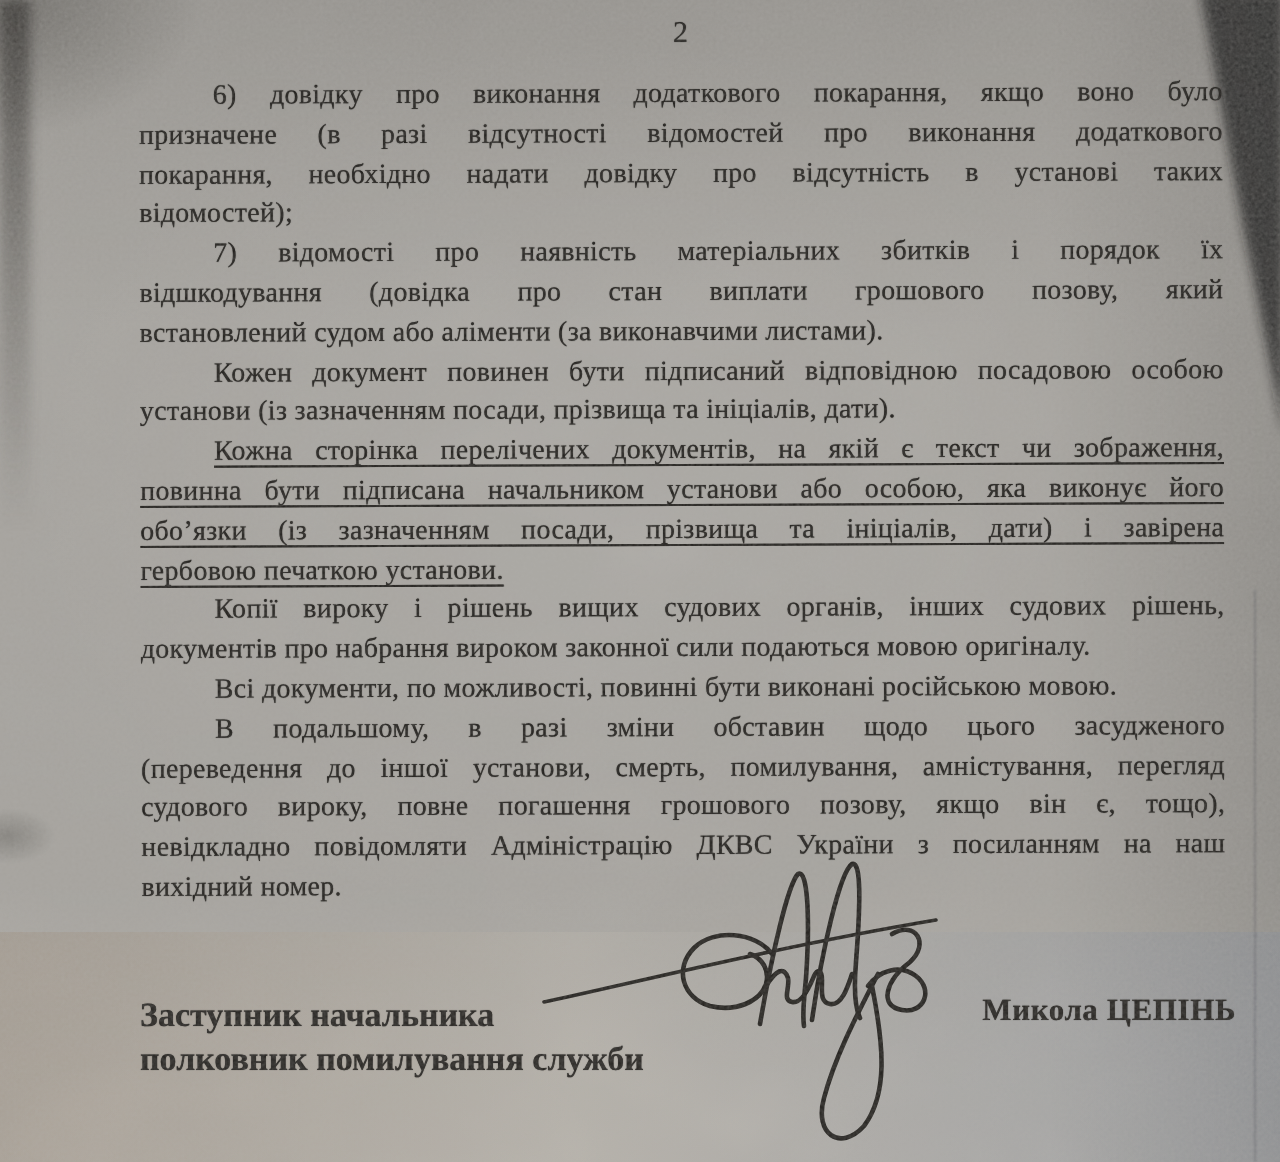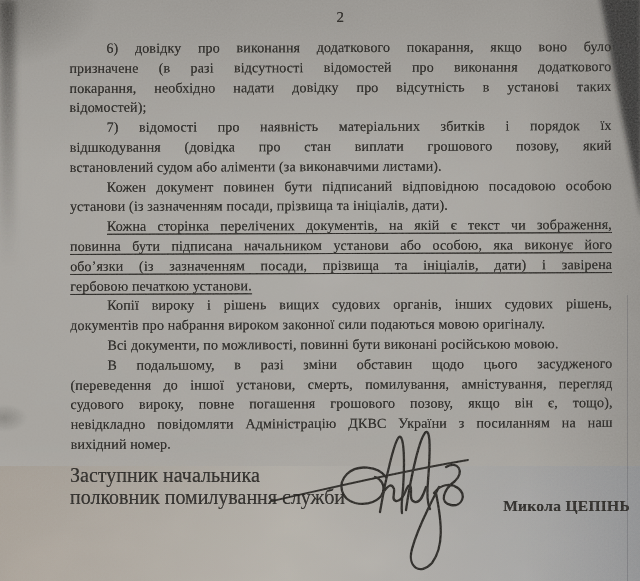--- a/index.html
+++ b/index.html
@@ -30,23 +30,23 @@
     transform:rotate(-0.2deg);
     text-shadow:0 0 .5px rgba(31,29,26,.85);}
   .page-num{text-align:center;font-size:15px;line-height:18px;margin:0 0 12px 0;}
   .para{margin:0;}
   .ln{font-size:14px;line-height:19.8px;white-space:nowrap;overflow:hidden;
     text-align:justify;text-align-last:justify;letter-spacing:.15px;}
   .ln.fl{text-indent:37px;}
   .ln.last{text-align-last:left;}
   .underl .ln{text-decoration:underline;text-decoration-thickness:1px;text-underline-offset:3px;}
 
-  .signoff{position:absolute;left:70px;top:464px;z-index:5;font-weight:normal;
-    font-size:20px;line-height:22px;color:#24221f;text-shadow:0 0 .5px rgba(36,34,31,.8);}
-  .signer-name{position:absolute;right:10px;top:497px;z-index:5;font-weight:bold;
+  .signoff{position:absolute;left:70px;top:497px;z-index:5;font-weight:bold;
+    font-size:17px;line-height:22px;color:#24221f;text-shadow:0 0 .5px rgba(36,34,31,.8);}
+  .signer-name{position:absolute;right:22px;top:497px;z-index:5;font-weight:bold;
     font-size:15.5px;letter-spacing:.3px;color:#24221f;text-shadow:0 0 .5px rgba(36,34,31,.8);text-align:center;}
   .signature{position:absolute;left:210px;top:415px;z-index:6;}
 </style>
 </head>
 <body>
 
 <div class="page">
 
   <svg class="layer mottle" width="640" height="581">
     <filter id="mottle">

